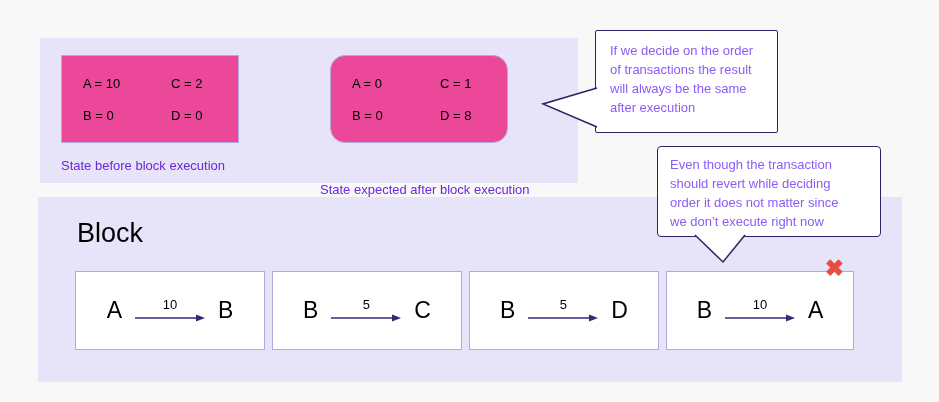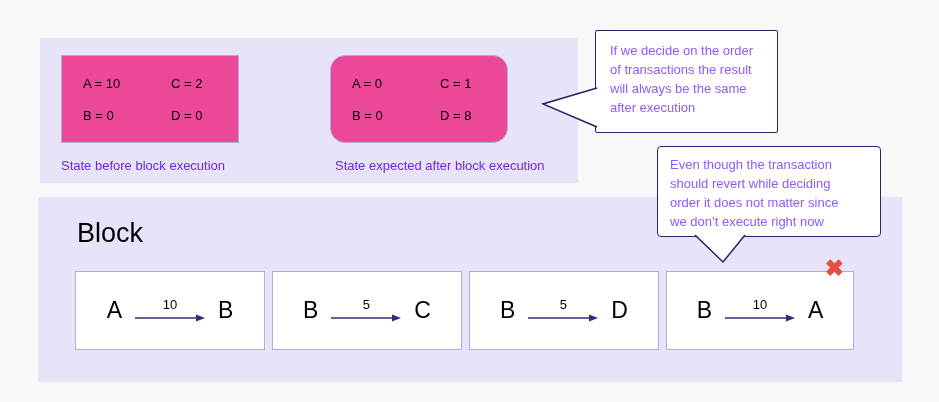--- a/index.html
+++ b/index.html
@@ -21,21 +21,21 @@
   #state-after  { left:330px;border-radius:15px; }
   .state-grid {
     display:grid; grid-template-columns:88px auto; row-gap:17px;
     font-size:13px; line-height:15px; color:#000;
   }
   .caption {
     position:absolute; top:158px; font-size:13px; color:#6d28d9;
     text-align:left; width:209px; white-space:nowrap;
   }
   #caption-before { left:61px; }
-  #caption-after  { left:335px; }
+  #caption-after  { left:320px;margin-top:24px; }
 
   .bubble {
     position:absolute; background:#fff; border:1.5px solid #2e2166;
     box-sizing:border-box; z-index:1;
   }
   #bubble-order  { left:595px; top:30px;  width:183px; height:103px; border-radius:2px; }
   #bubble-revert { left:657px; top:146px; width:224px; height:91px;  border-radius:4px; }
   .bubble-text {
     font-size:13px; line-height:19px; color:#8b5cf6; white-space:pre-line;
   }

